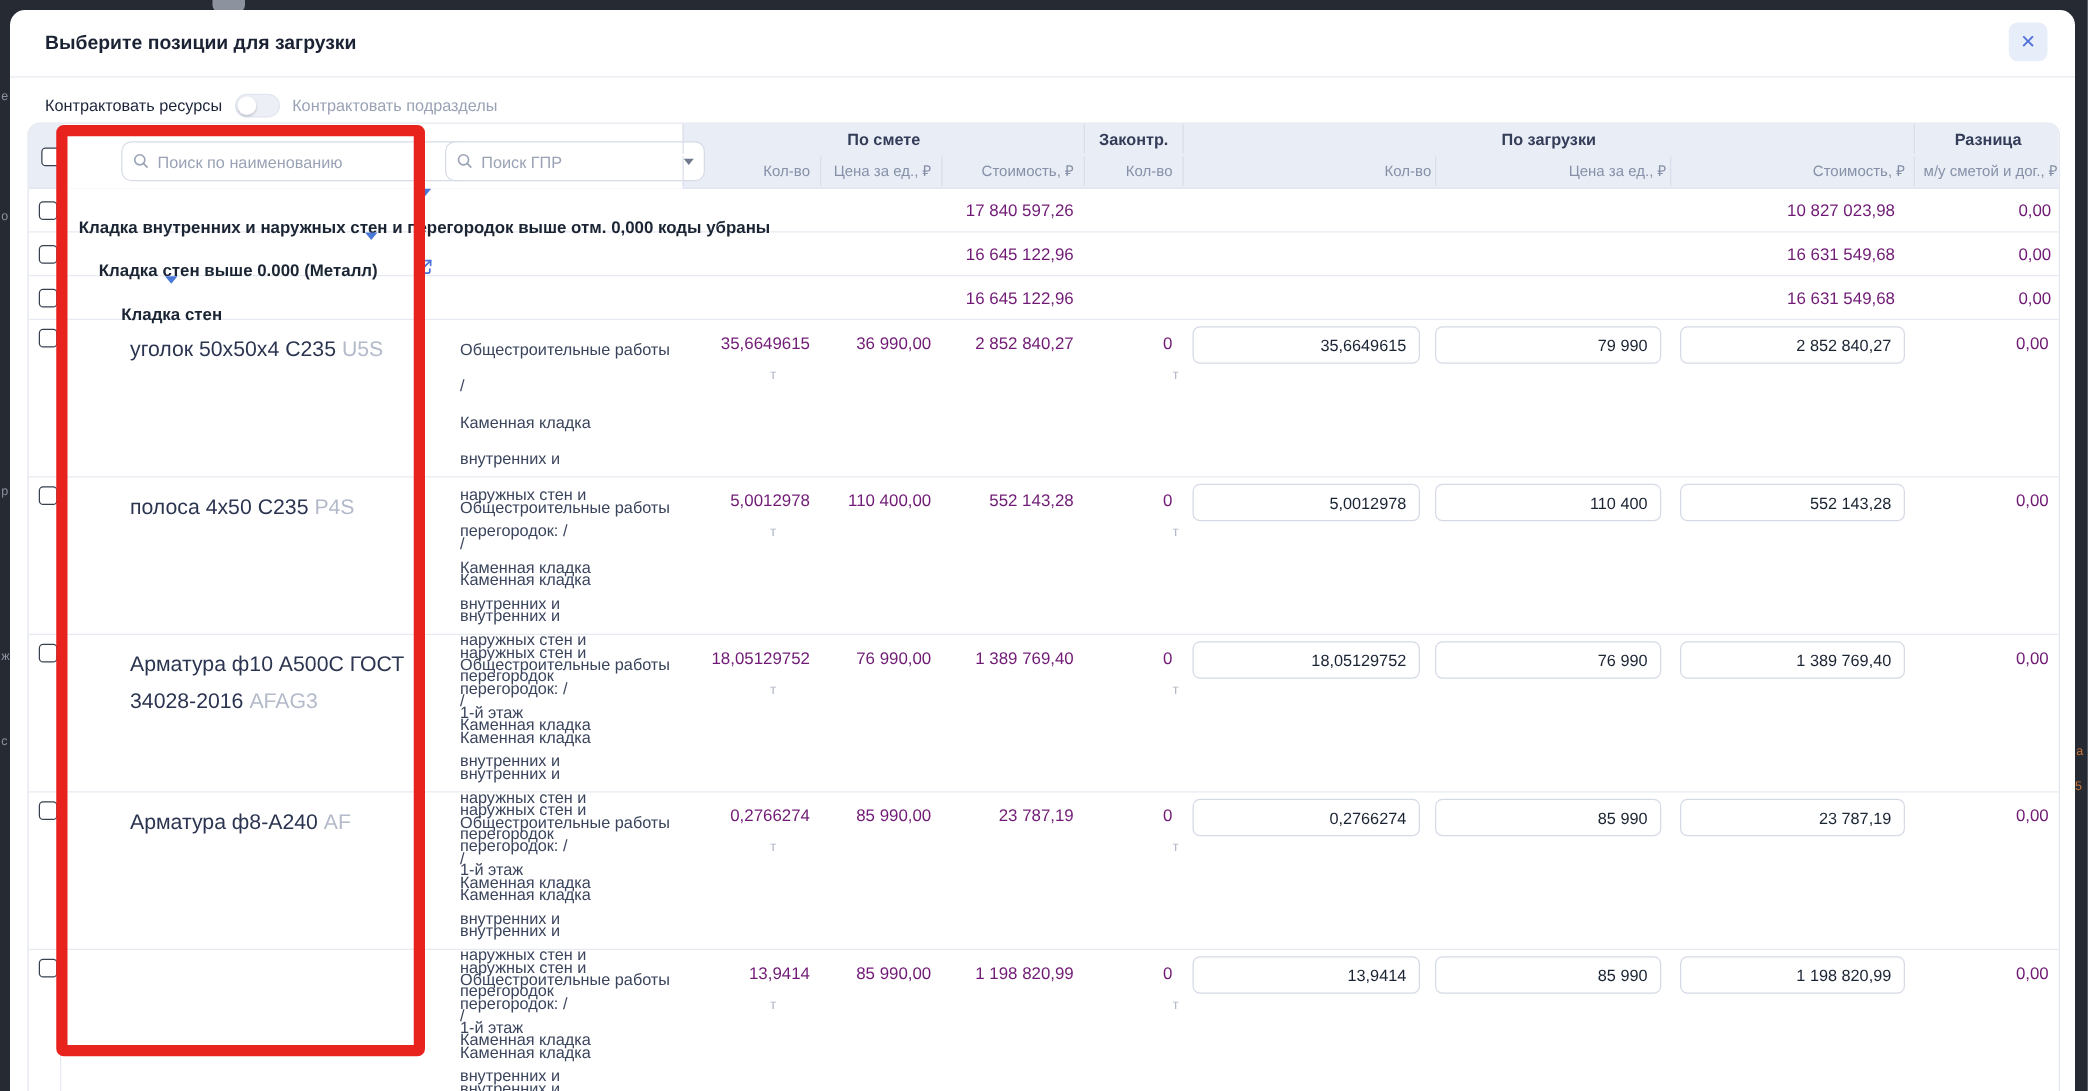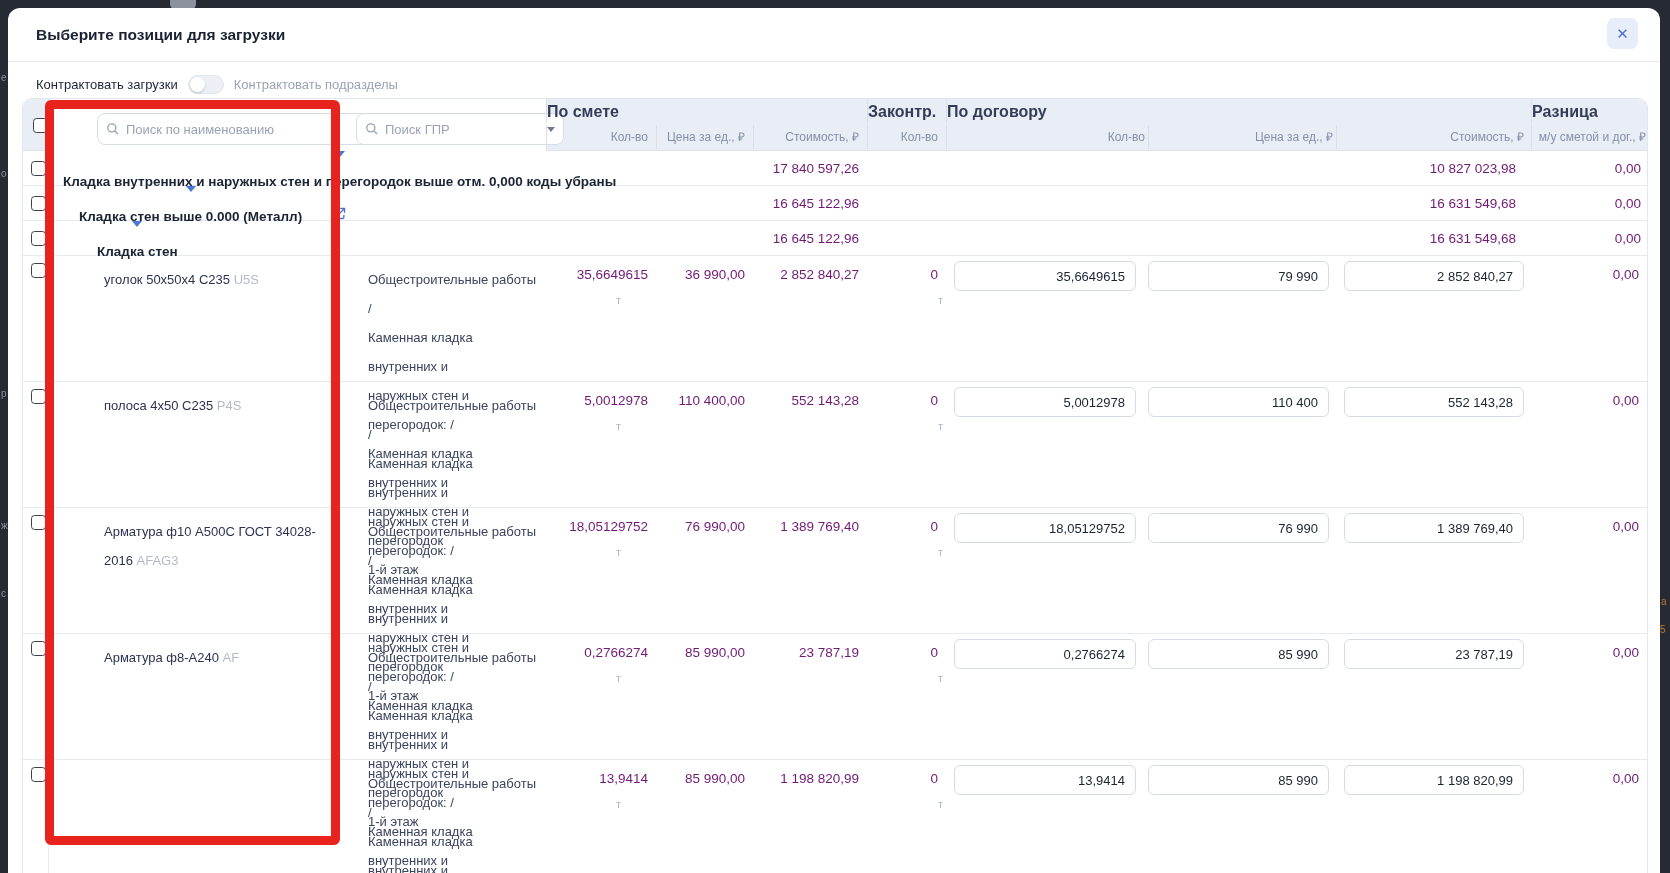--- a/index.html
+++ b/index.html
@@ -17,21 +17,21 @@
   .controls { position:absolute; left:28px; top:66px; height:20px; display:flex; align-items:center; gap:10px; }
   .ctl-label { font-size:13px; color:#1d2539; }
   .ctl-label.muted { color:#9aa3b5; }
   .toggle { position:relative; width:36px; height:19px; background:#eceff5; border:1px solid #e2e6ee; border-radius:10px; cursor:pointer; }
   .toggle .knob { position:absolute; left:1px; top:1px; width:15px; height:15px; background:#ffffff; border-radius:50%; box-shadow:0 1px 2px rgba(40,50,80,.25); }
 
   .table { position:absolute; left:14px; top:90px; width:1626px; height:800px; border:1px solid #e2e6ee; border-radius:10px; background:#fff; overflow:hidden; }
   
   .thead { position:absolute; left:0; top:0; width:100%; height:52px; background:#e9edf6; border-bottom:1px solid #dfe3ee; }
   .th-white { position:absolute; left:26px; top:0; width:497px; height:52px; background:#ffffff; }
-  .grp { position:absolute; top:0; height:24px; font-size:16px; font-weight:bold; color:#333d58; text-align:left; line-height:26px; }
+  .grp { position:absolute; top:0; height:24px; font-size:13px; font-weight:bold; color:#333d58; text-align:center; line-height:26px; }
   .grp-est { left:523px; width:321px; border-left:1px solid #d9deea; }
   .grp-con { left:844px; width:79px; border-left:1px solid #d9deea; }
   .grp-dog { left:923px; width:585px; border-left:1px solid #d9deea; }
   .grp-dif { left:1508px; width:118px; border-left:1px solid #d9deea; }
   .sub { position:absolute; top:26px; height:24px; font-size:12px; color:#8691a8; text-align:right; line-height:24px; }
   .s1 { left:523px; width:110px; padding-right:8px; border-left:1px solid #d9deea; }
   .s2 { left:633px; width:97px;  padding-right:8px; border-left:1px solid #d9deea; }
   .s3 { left:730px; width:114px; padding-right:8px; border-left:1px solid #d9deea; }
   .s4 { left:844px; width:79px;  padding-right:8px; border-left:1px solid #d9deea; }
   .s5 { left:923px; width:199px; border-left:1px solid #d9deea; }
@@ -50,25 +50,25 @@
   .row { position:relative; width:100%; border-bottom:1px solid #e7eaf1; }
   .row.g { height:35px; }
   .row.i { height:126px; }
   .cbcell { position:absolute; left:0; top:0; width:26px; height:100%; border-right:1px solid #e7eaf1; }
   .cb { position:absolute; left:8px; width:15px; height:15px; border:1.6px solid #39404f; border-radius:3.5px; background:#fff; cursor:pointer; }
   .row.g .cb { top:10px; }
   .row.i .cb { top:7px; }
   .thead .cb { top:19px; }
 
   .gname { position:absolute; left:26px; top:0; height:35px; line-height:35px; font-size:13.5px; font-weight:bold; color:#1a2433; white-space:nowrap; display:flex; align-items:center; gap:7px;flex-direction:column; }
-  .lvl0 { padding-left:14px; } .lvl1 { padding-left:30px; } .lvl2 { padding-left:48px; }
+  .lvl0 { padding-left:14px; } .lvl1 { padding-left:30px;align-items:flex-end; } .lvl2 { padding-left:48px; }
   .caret { width:0; height:0; border-left:5px solid transparent; border-right:5px solid transparent; border-top:6px solid #4a78d8; display:inline-block; cursor:pointer; }
   .linkico { width:15px; height:15px; display:inline-block; cursor:pointer; }
 
-  .iname { position:absolute; left:26px; top:9px; width:302px; padding:0 12px 0 55px; font-size:13px; color:#2b3450; line-height:29px; }
+  .iname { position:absolute; left:26px; top:9px; width:302px; padding:0 12px 0 55px; font-size:17px; color:#2b3450; line-height:29px; }
   .code { color:#b3bac9; }
   .desc { position:absolute; left:328px; top:9px; width:195px; padding-left:17px; padding-right:8px; font-size:13px; color:#3a445c; line-height:29px; }
   .num { position:absolute; font-size:13.5px; color:#701a75; text-align:right; }
   .n-qty  { left:523px; width:110px; padding-right:8px; top:11px; }
   .n-price{ left:633px; width:97px;  padding-right:8px; top:11px; }
   .n-cost { left:730px; width:114px; padding-right:8px; top:11px; }
   .n-con  { left:844px; width:79px;  padding-right:8px; top:11px; }
   .n-dif  { left:1508px; width:118px; padding-right:10px; top:11px; }
   .unit { position:absolute; font-size:11px; color:#b0b7c6; text-align:right; top:38px; }
   .u-est { left:523px; width:75px; }
@@ -95,21 +95,21 @@
 <span class="frag orange" style="left:1661px; top:596px;">а</span>
 <span class="frag orange" style="left:1660px; top:624px;">5</span>
 
 <div class="modal">
   <div class="titlebar">
     <div class="title">Выберите позиции для загрузки</div>
     <button class="close-btn">✕</button>
   </div>
 
   <div class="controls">
-    <span class="ctl-label">Контрактовать загрузки</span>
+    <span class="ctl-label">Контрактовать ресурсы</span>
     <span class="toggle">
         <span class="knob"></span>
       </span>
     <span class="ctl-label muted">Контрактовать подразделы</span>
   </div>
 
   <div class="table">
 
     <div class="thead">
       <div class="th-white"></div>
@@ -126,21 +126,21 @@
         <svg width="14" height="14" viewBox="0 0 18 18">
             <circle cx="7.5" cy="7.5" r="5.2" fill="none" stroke="#9aa3b5" stroke-width="1.7"></circle>
             <line x1="11.5" y1="11.5" x2="15.5" y2="15.5" stroke="#9aa3b5" stroke-width="1.7"></line>
           </svg>
         <input placeholder="Поиск ГПР" style="">
         <span class="dd-caret"></span>
       </div>
 
       <div class="grp grp-est">По смете</div>
       <div class="grp grp-con">Законтр.</div>
-      <div class="grp grp-dog">По договору</div>
+      <div class="grp grp-dog">По загрузки</div>
       <div class="grp grp-dif">Разница</div>
 
       <div class="sub s1">Кол-во</div>
       <div class="sub s2">Цена за ед., ₽</div>
       <div class="sub s3">Стоимость, ₽</div>
       <div class="sub s4">Кол-во</div>
       <div class="sub s5">Кол-во</div>
       <div class="sub s6">Цена за ед., ₽</div>
       <div class="sub s7">Стоимость, ₽</div>
       <div class="sub s8">м/у сметой и дог., ₽</div>

